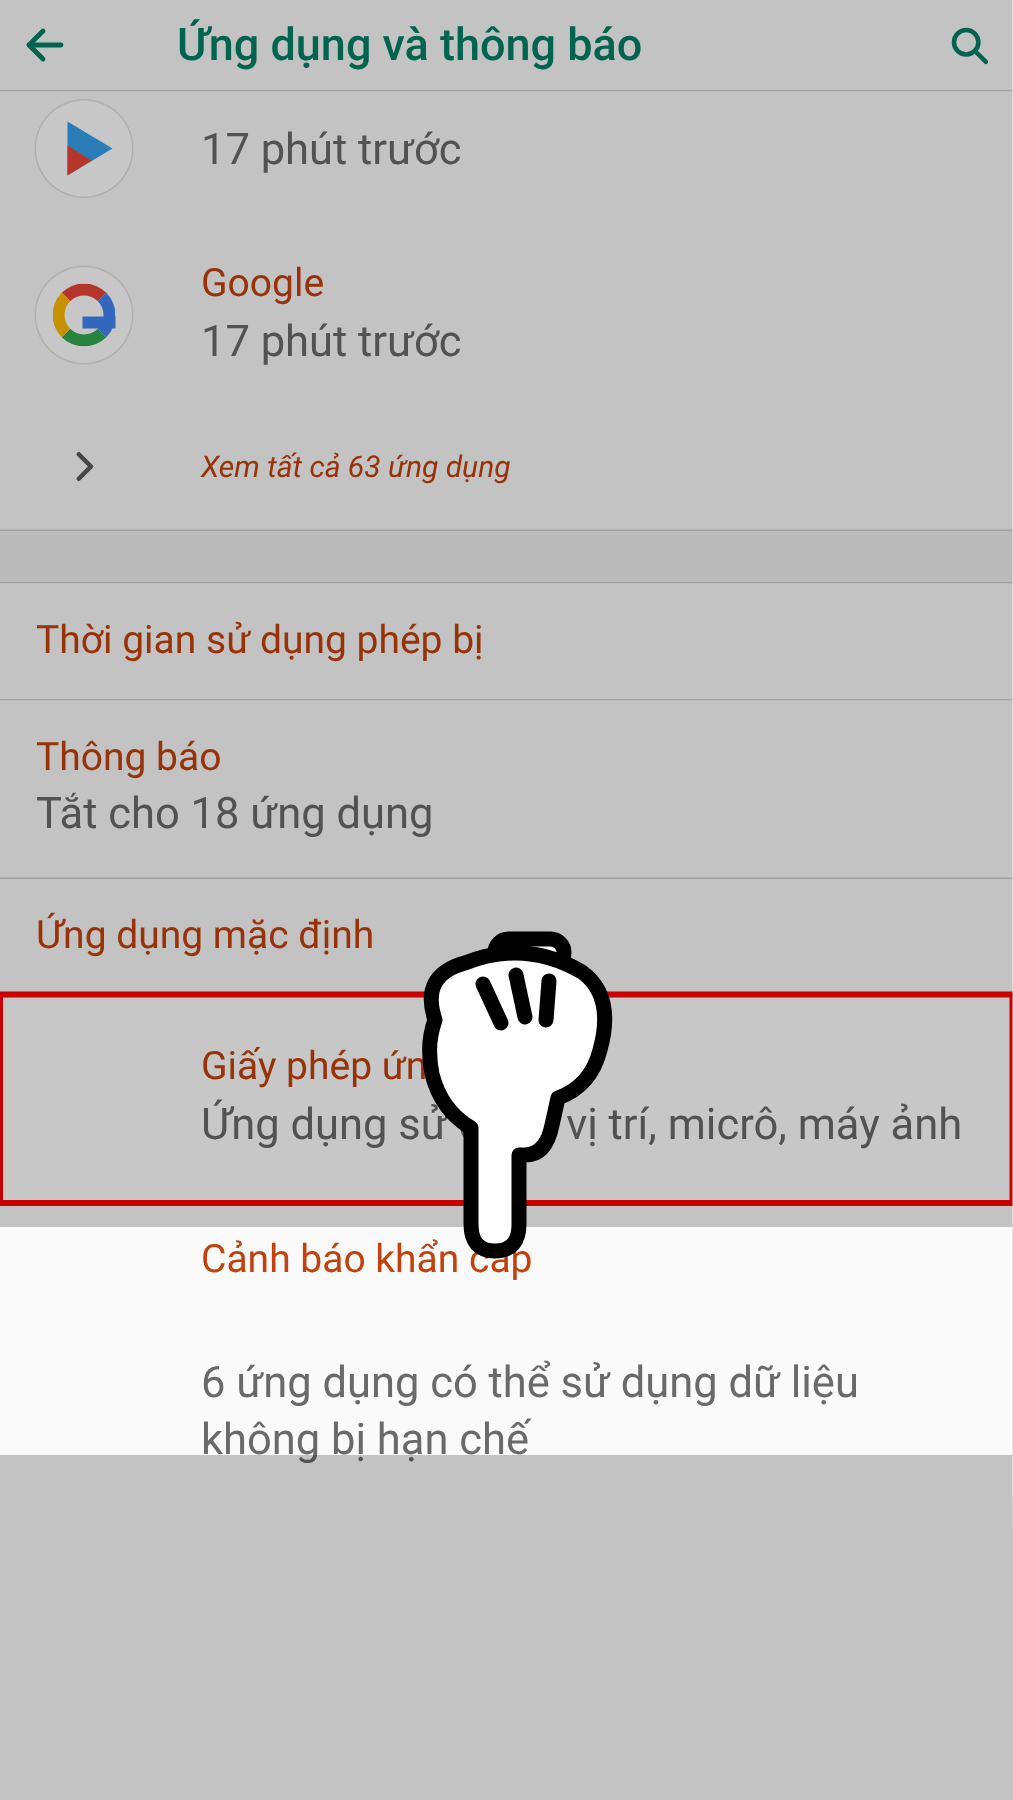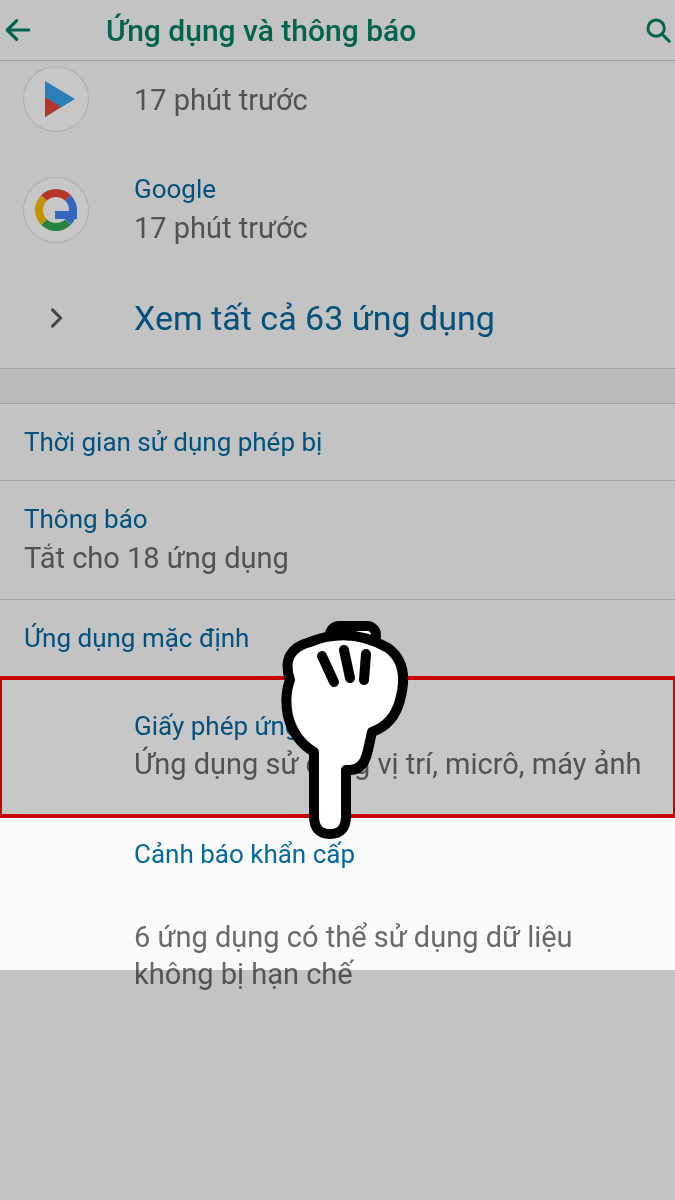--- a/index.html
+++ b/index.html
@@ -9,21 +9,21 @@
     background: #fafafa;
     color: #202020;
     position: relative;
   }
 
   
   .header {
     height: 60px;
     display: flex;
     align-items: center;
-    padding: 0 2px;
+    padding: 0 14px;
     background: #fafafa;
   }
   .header .back {
     width: 44px;
     display: flex;
     align-items: center;
     justify-content: flex-start;
   }
   .header .title {
     flex: 1;
@@ -50,24 +50,24 @@
     background: #fafafa;
   }
   .row.with-icon { padding-left: 24px; }
   .row .icon-slot {
     width: 110px;
     display: flex;
     align-items: center;
     justify-content: flex-start;
   }
   .row .texts  { flex: 1; }
-  .row .texts .primary   { font-size: 26px; color: #0369a1; line-height: 1.25; }
+  .row .texts .primary   { font-size: 26px; color: #c2410c; line-height: 1.25; }
   .row .texts .secondary { font-size: 29px; color: #6a6a6a; margin-top: 4px; line-height: 1.3; }
 
-  .row.all-apps .primary { font-size: 34px; }
+  .row.all-apps .primary { font-size: 20px; font-style: italic; }
 
   .app-icon {
     width: 64px; height: 64px; border-radius: 50%;
     background: #ffffff;
     display: flex; align-items: center; justify-content: center;
     box-shadow: 0 0 0 1px #e0e0e0;
   }
   
   .play {
     width: 0; height: 0;

